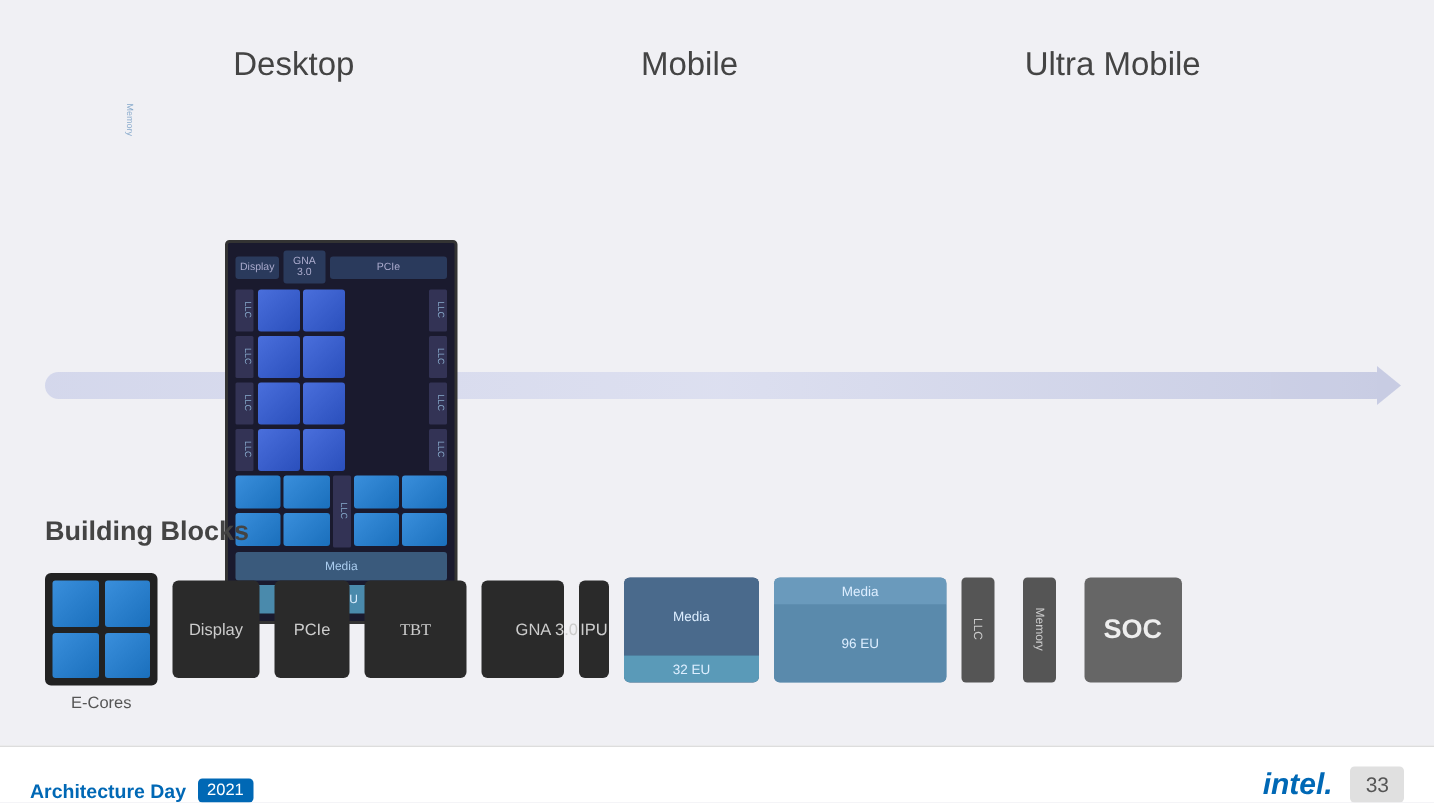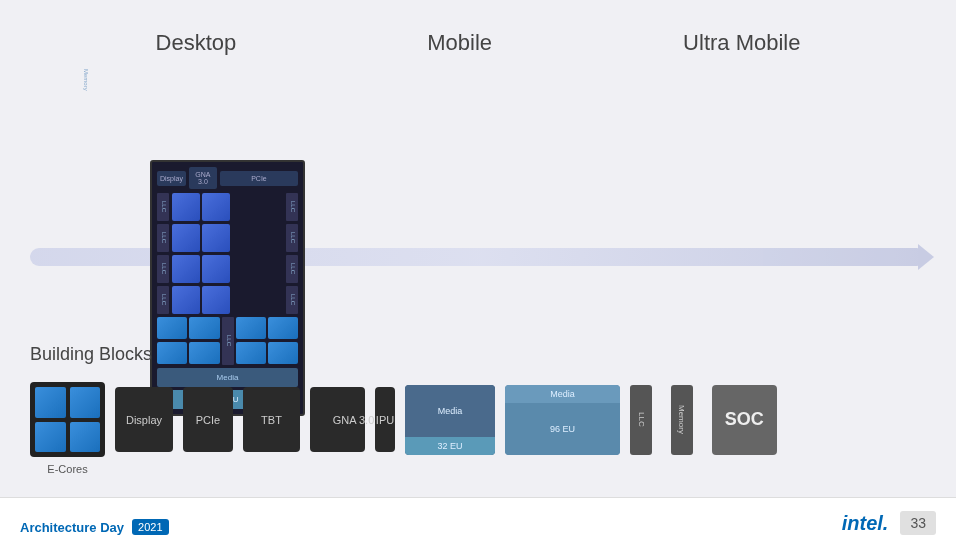--- a/index.html
+++ b/index.html
@@ -183,21 +183,21 @@
       border-radius: 2px;
     }
 
     
     .building-blocks-label {
       position: absolute;
       bottom: 170px;
       left: 30px;
       font-size: 18px;
       color: #444;
-      font-weight: 400;
+      font-weight: 700;
     }
 
     .building-blocks-row {
       position: absolute;
       bottom: 60px;
       left: 30px;
       right: 30px;
       display: flex;
       align-items: center;
       gap: 10px;
@@ -238,21 +238,21 @@
       align-items: center;
       justify-content: center;
       color: #ccc;
       font-size: 11px;
       padding: 0 8px;
       flex-shrink: 0;
       white-space: nowrap;
     }
     .bb-chip-display { width: 58px; }
     .bb-chip-pcie { width: 50px; }
-    .bb-chip-tbt { width: 57px; }
+    .bb-chip-tbt { width: 68px; font-family: Liberation Serif, serif; }
     .bb-chip-gna { width: 55px; padding-left: 40px; }
     .bb-chip-ipu { width: 20px; }
 
     
     .bb-media-32eu {
       width: 90px;
       height: 70px;
       background: #3a5a7c;
       border-radius: 4px;
       display: flex;

